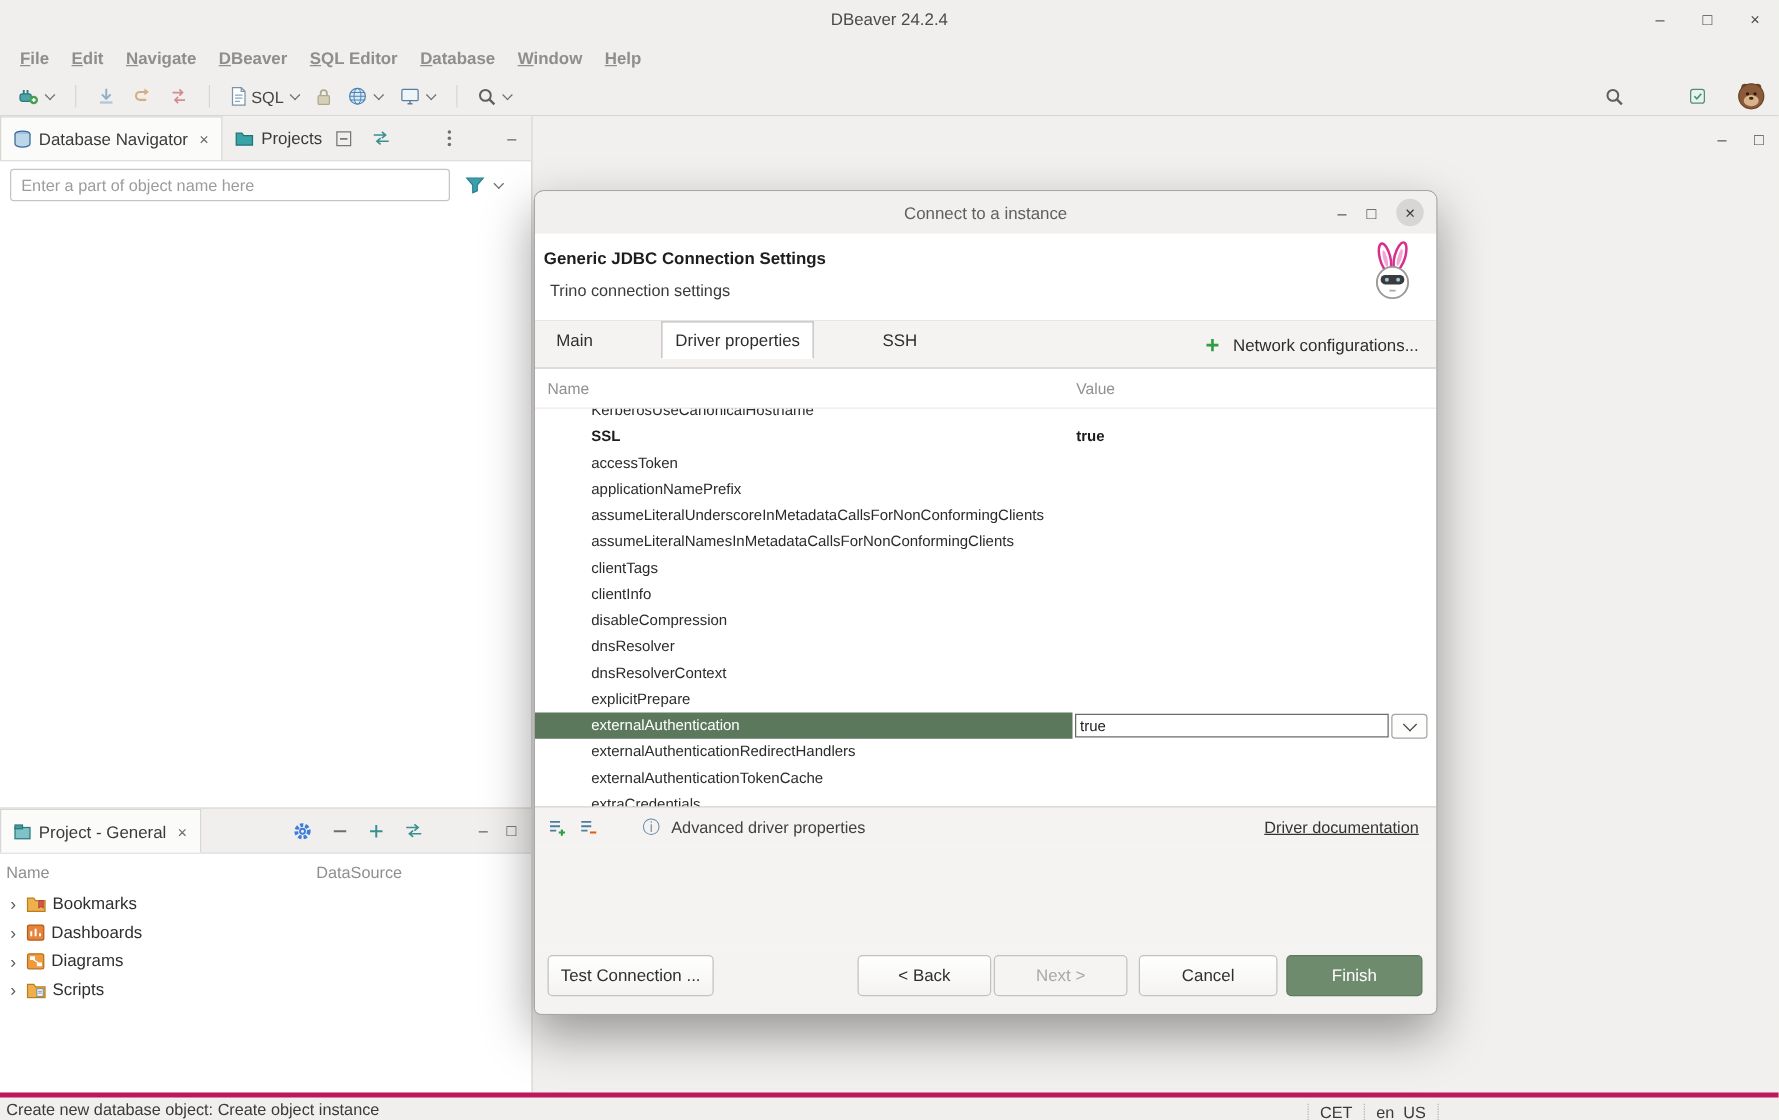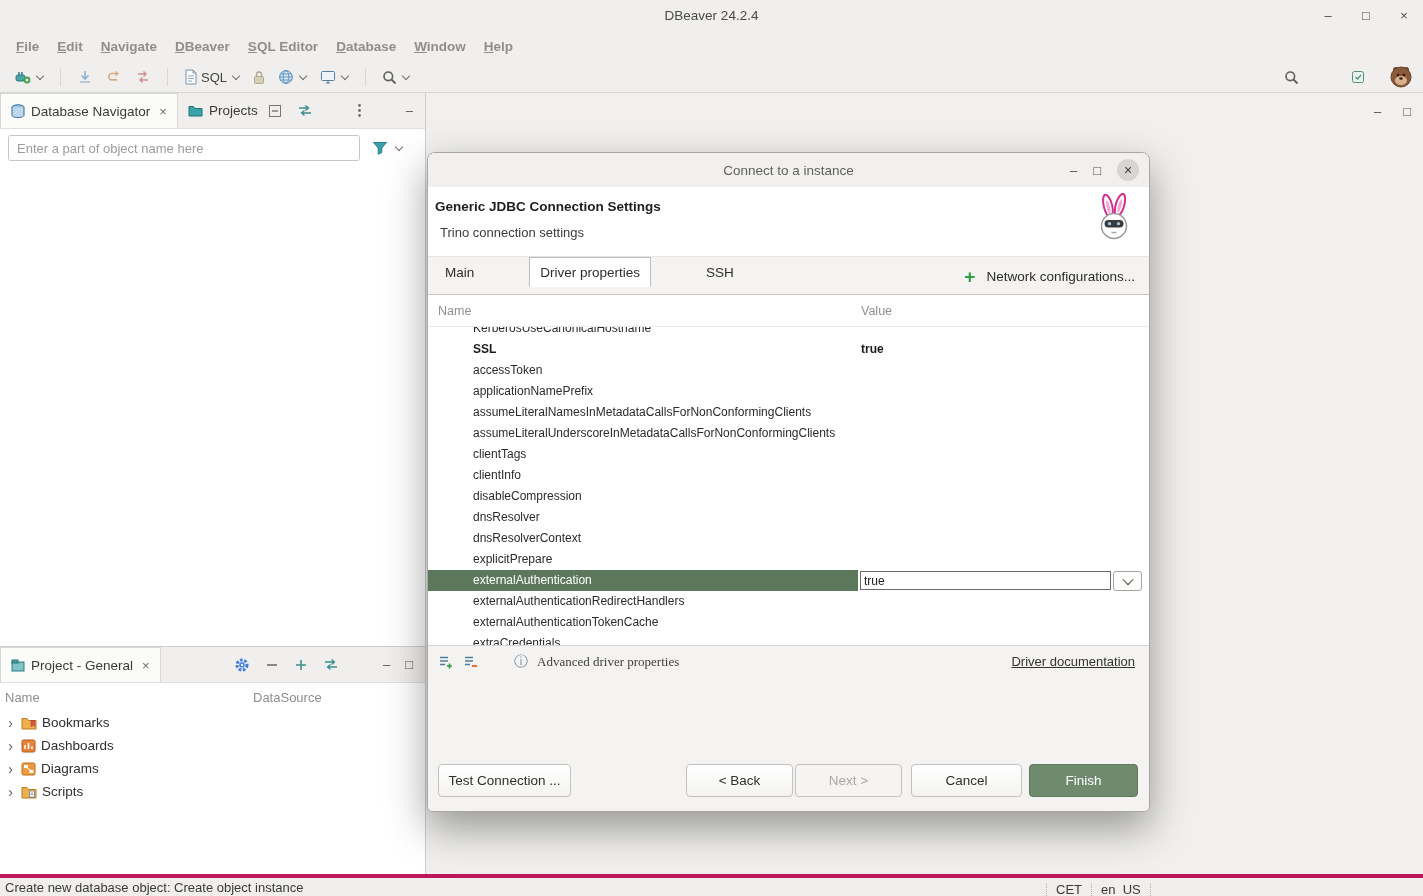--- a/index.html
+++ b/index.html
@@ -87,21 +87,21 @@
   .pval { position:absolute; left:433px; top:0; }
   .prow.bold-row .pname, .prow.bold-row .pval { font-weight:bold; color:#1c1c1a; }
   .prow.sel .pname { background:#5c785c; color:#fff; }
   .veditor { position:absolute; left:432px; top:0; display:flex; gap:2px; align-items:center; height:21px; }
   .vinput { width:251px; height:19px; border:1px solid #6b6b69; font-family:"Liberation Sans",sans-serif; font-size:12px; padding:0 3px; outline:none; color:#1c1c1a; }
   .vcombo { width:29px; height:20px; border:1px solid #a5a4a2; border-radius:3px; background:#fdfdfc; display:flex; align-items:center; justify-content:center; }
   .chev2 { width:8px; height:8px; border-right:1.6px solid #444442; border-bottom:1.6px solid #444442; transform:rotate(45deg) translate(-1px,-1px); }
 
   .dlg-advrow { flex:0 0 32px; border-top:1px solid #d4d3d1; background:#f4f3f1; display:flex; align-items:center; padding:0 14px 0 10px; gap:9px; font-size:13px; }
   .info-glyph { color:#6d8aa5; font-size:14px; }
-  .adv-label { color:#3f3f3d;font-family:Liberation Serif, serif; }
+  .adv-label { color:#3f3f3d; }
   .doc-link { margin-left:auto; color:#333331; text-decoration:underline; font-size:13px; }
   .dlg-fill { flex:1; background:#f4f3f1; }
   .dlg-buttons { flex:0 0 52px; background:#f4f3f1; display:flex; align-items:center; padding:0 11px 10px 10px; }
   .btn { height:33px; border:1px solid #c3c2c0; border-radius:4px; background:linear-gradient(#ffffff,#f4f3f1); font-family:"Liberation Sans",sans-serif; font-size:13.5px; color:#2f2f2d; display:flex; align-items:center; justify-content:center; }
   .btn-test { width:133px; }
   .btn-back { width:107px; margin-left:auto; }
   .btn-next { width:107px; margin-left:2px; color:#a9a8a6; background:#f5f4f2; }
   .btn-cancel { width:111px; margin-left:9px; }
   .btn-finish { width:109px; margin-left:7px; background:#6f8b6e; border-color:#5e7a5d; color:#ffffff; }
 </style>
@@ -417,25 +417,25 @@
       </div>
     <div class="prow">
         <div class="pname">accessToken</div>
         <div class="pval"></div>
       </div>
     <div class="prow">
         <div class="pname">applicationNamePrefix</div>
         <div class="pval"></div>
       </div>
     <div class="prow">
+        <div class="pname">assumeLiteralUnderscoreInMetadataCallsForNonConformingClients</div>
+        <div class="pval"></div>
+      </div>
+    <div class="prow">
         <div class="pname">assumeLiteralNamesInMetadataCallsForNonConformingClients</div>
-        <div class="pval"></div>
-      </div>
-    <div class="prow">
-        <div class="pname">assumeLiteralUnderscoreInMetadataCallsForNonConformingClients</div>
         <div class="pval"></div>
       </div>
     <div class="prow">
         <div class="pname">clientTags</div>
         <div class="pval"></div>
       </div>
     <div class="prow">
         <div class="pname">clientInfo</div>
         <div class="pval"></div>
       </div>

